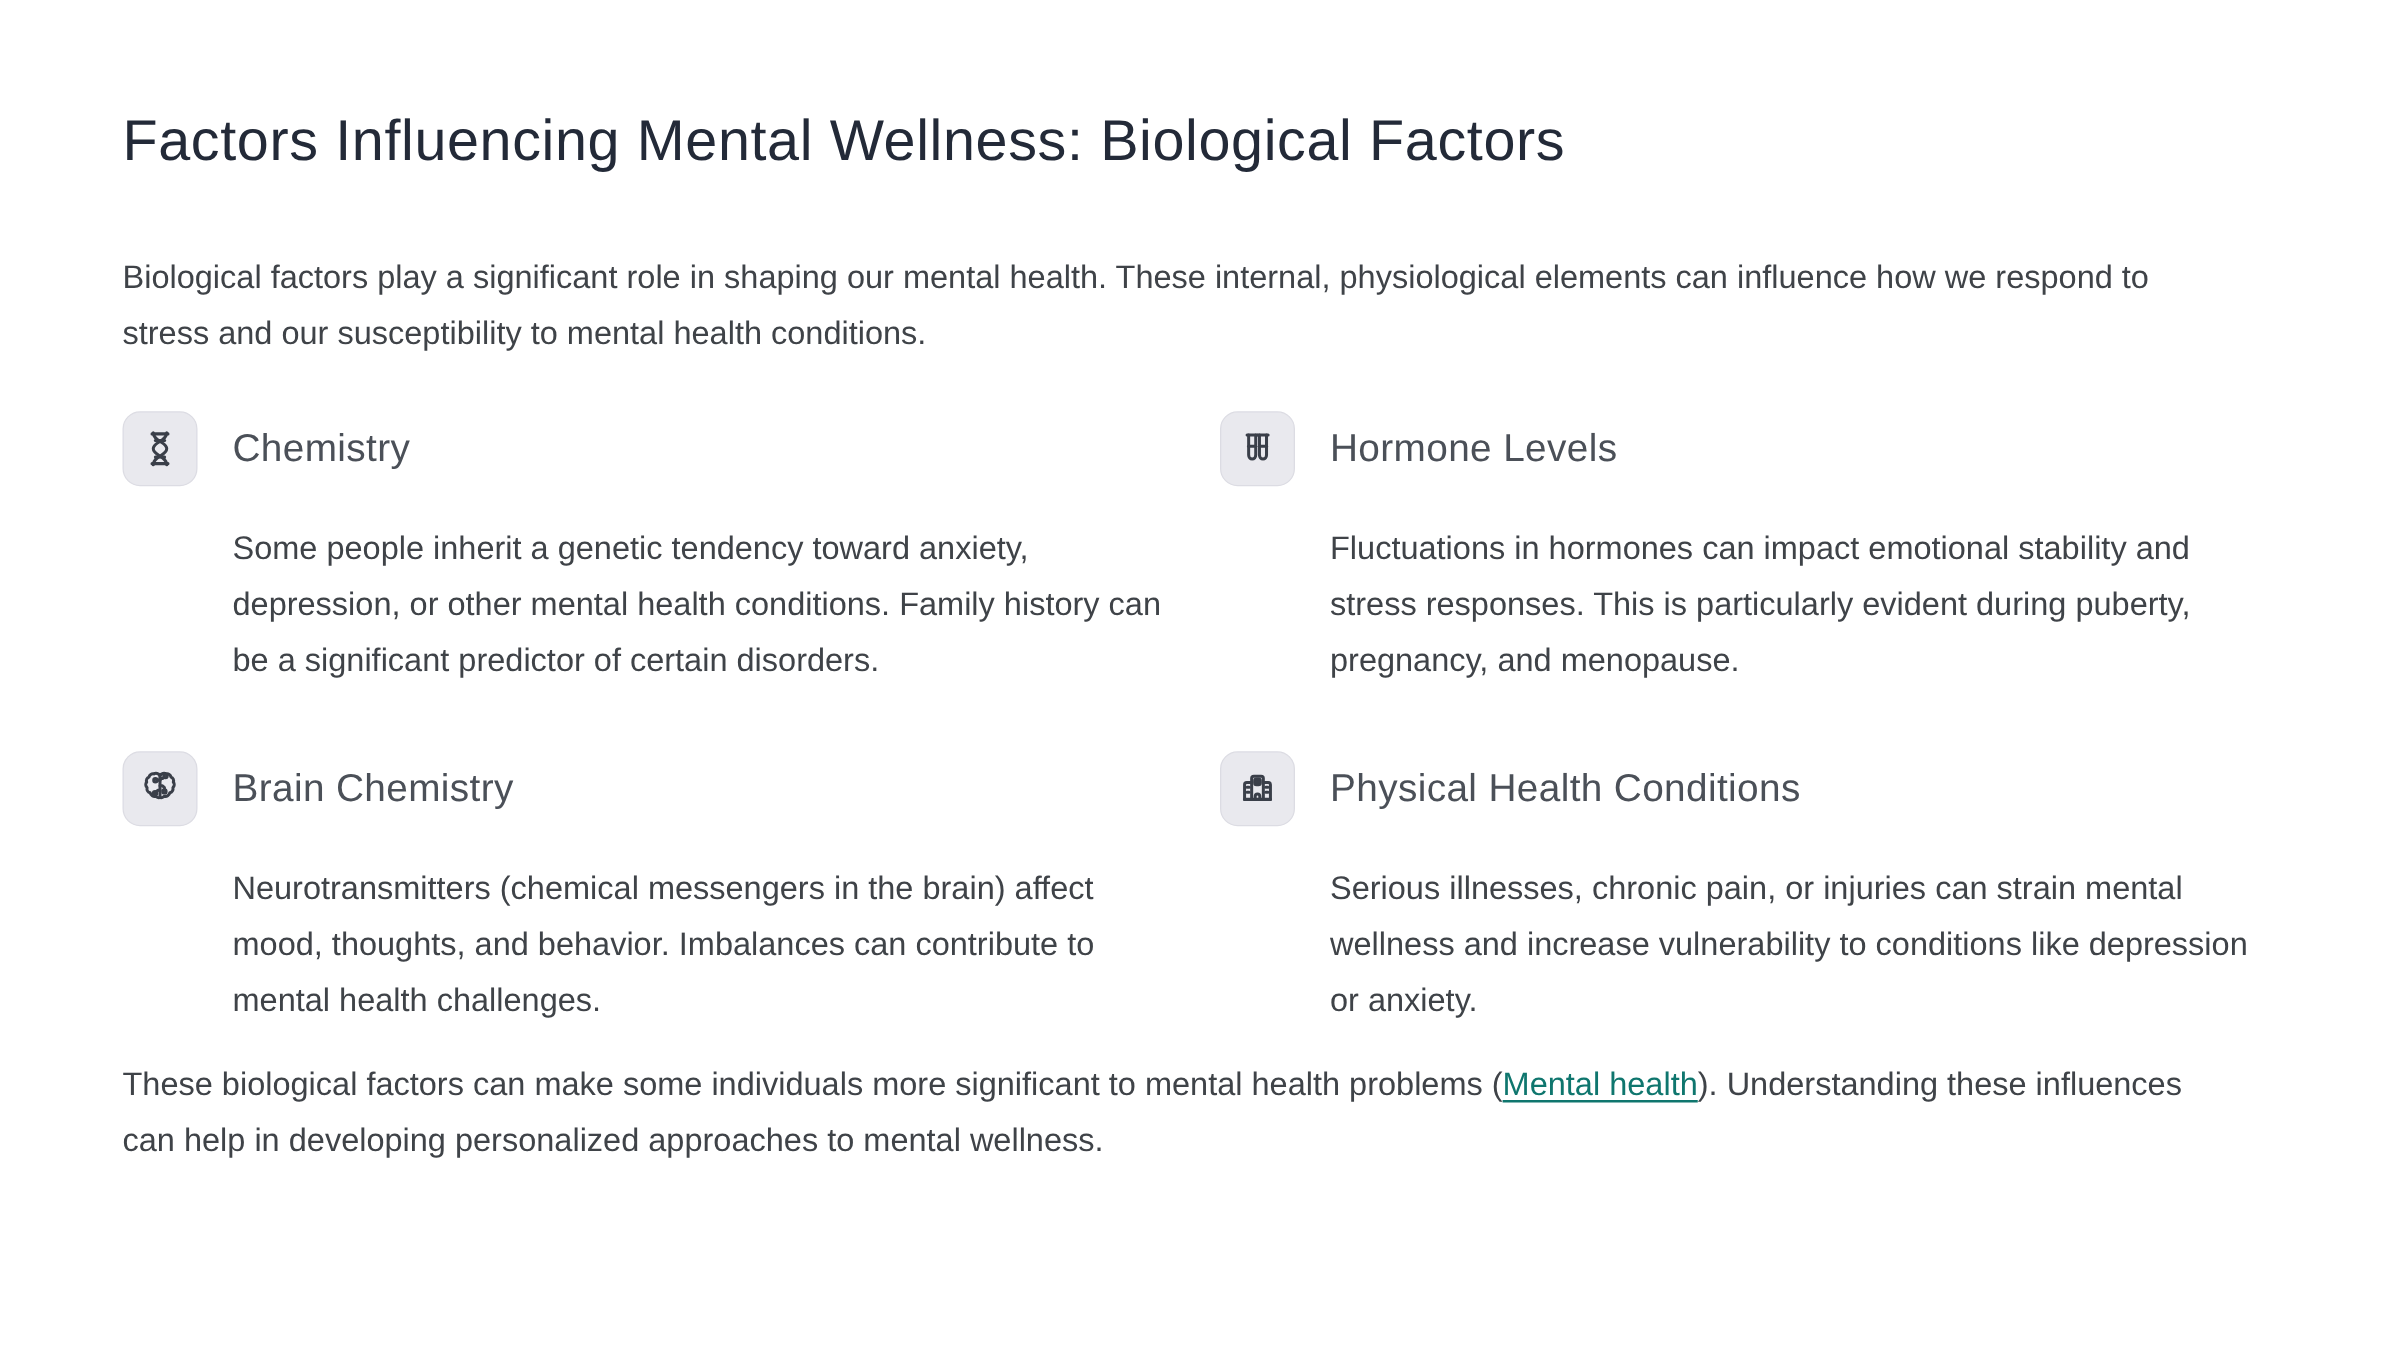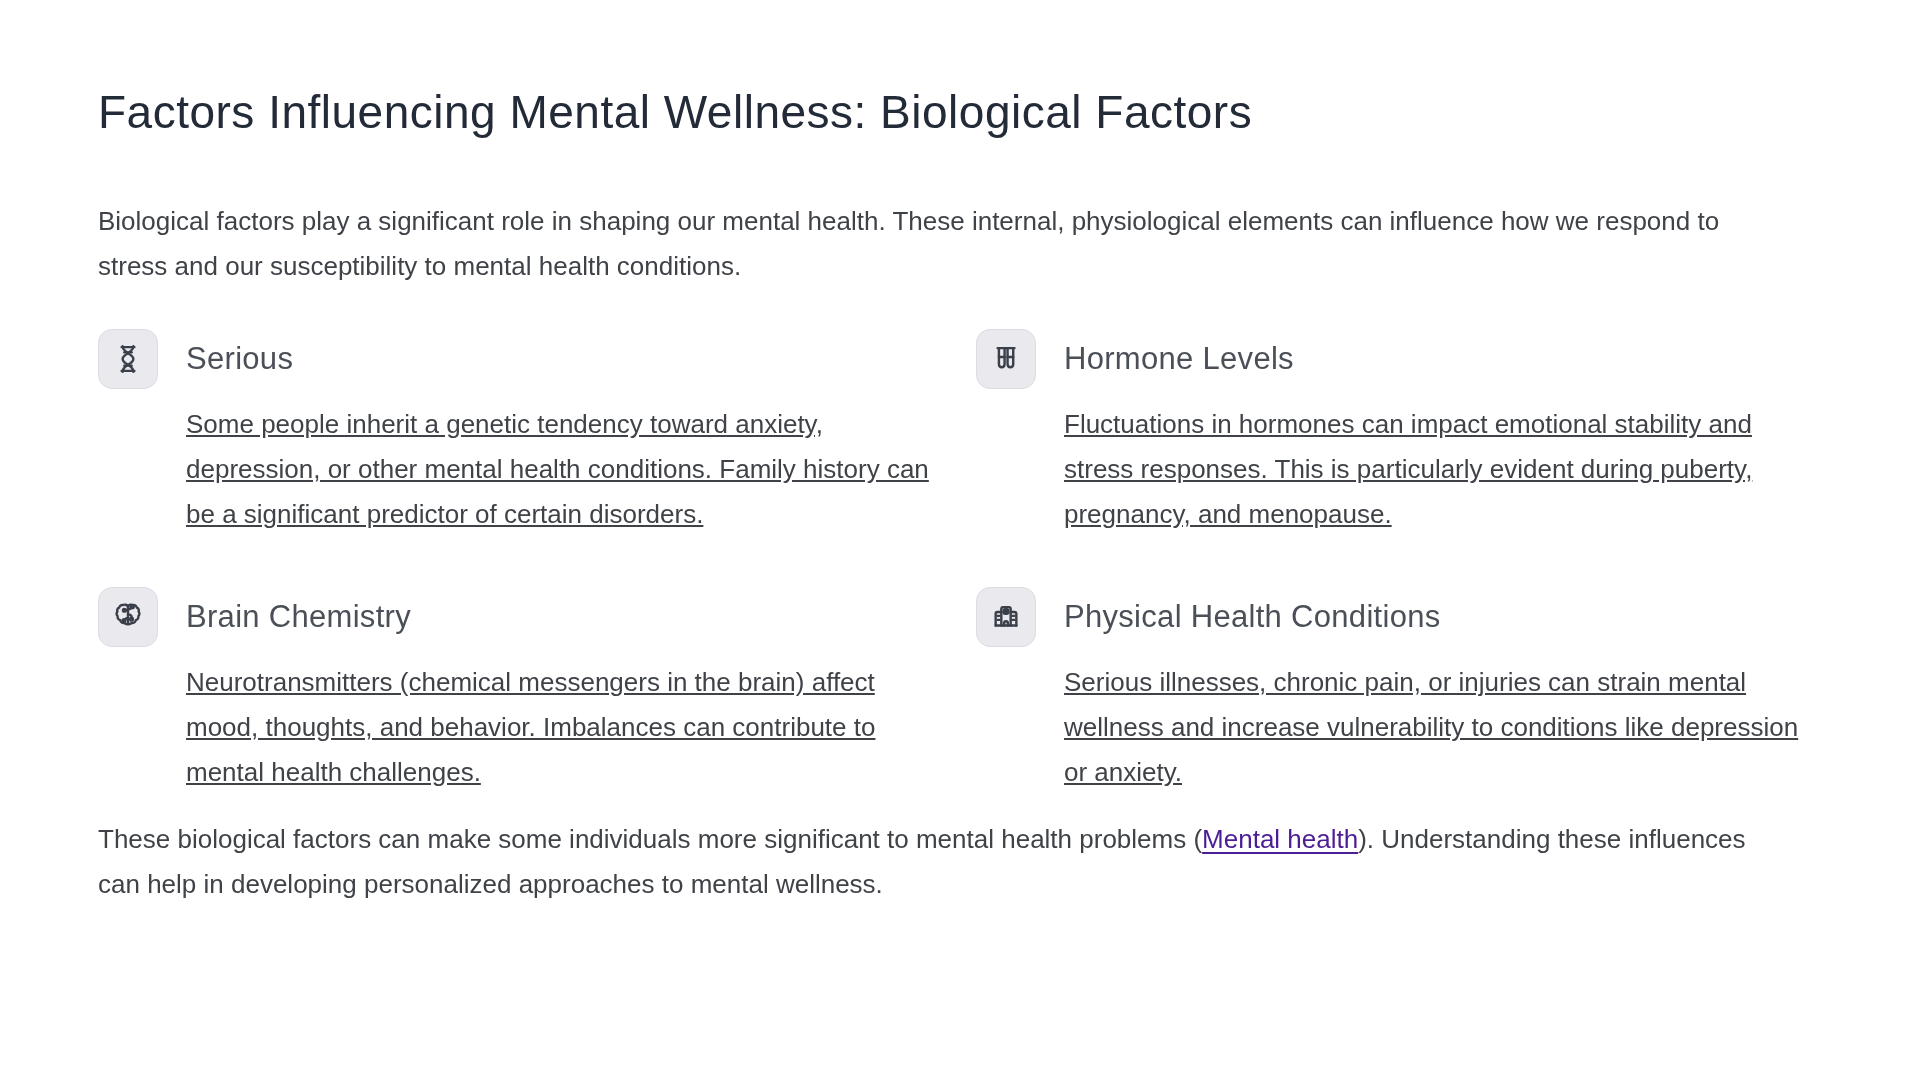--- a/index.html
+++ b/index.html
@@ -53,31 +53,30 @@
   .card-title {
     font-size: 31px;
     line-height: 60px; 
     font-weight: 300;
     letter-spacing: 0.3px;
     color: #4b5058;
     white-space: nowrap;
   }
 
   .card-desc {
-    margin-top: 13px;
+    margin-top: 27px;
     max-width: 775px;
     font-size: 26px;
     line-height: 45px;
     color: #3f4348;
-    text-decoration: underline;
   }
 
   .outro { margin-top: 22px; }
   .outro a {
-    color: #4c1d95;
+    color: #0f766e;
     text-underline-offset: 4px;
   }
 </style>
 </head>
 <body>
 
 <div class="page">
 
   <h1 class="page-title">Factors Influencing Mental Wellness: Biological Factors</h1>
 
@@ -90,21 +89,21 @@
         <svg viewBox="0 0 24 24" aria-hidden="true">
           <path d="M8.2 3 C8.2 7.8 15.8 8.2 15.8 12 C15.8 15.8 8.2 16.2 8.2 21"></path>
           <path d="M15.8 3 C15.8 7.8 8.2 8.2 8.2 12 C8.2 15.8 15.8 16.2 15.8 21"></path>
           <path d="M7.5 3.6 H16.5"></path>
           <path d="M9.4 7.3 H14.6"></path>
           <path d="M9.4 16.7 H14.6"></path>
           <path d="M7.5 20.4 H16.5"></path>
         </svg>
       </div>
       <div class="card-content">
-        <div class="card-title">Serious</div>
+        <div class="card-title">Chemistry</div>
         <p class="card-desc">Some people inherit a genetic tendency toward anxiety, depression, or other mental health conditions. Family history can be a significant predictor of certain disorders.</p>
       </div>
     </div>
 
     <div class="card">
       <div class="icon-box">
         <svg viewBox="0 0 24 24" aria-hidden="true">
           <path d="M7 4.3 V15.5 C7 16.9 7.9 17.8 9 17.8 C10.1 17.8 11 16.9 11 15.5 V4.3"></path>
           <path d="M6.1 4.3 H11.9"></path>
           <path d="M7 10.6 H11"></path>

